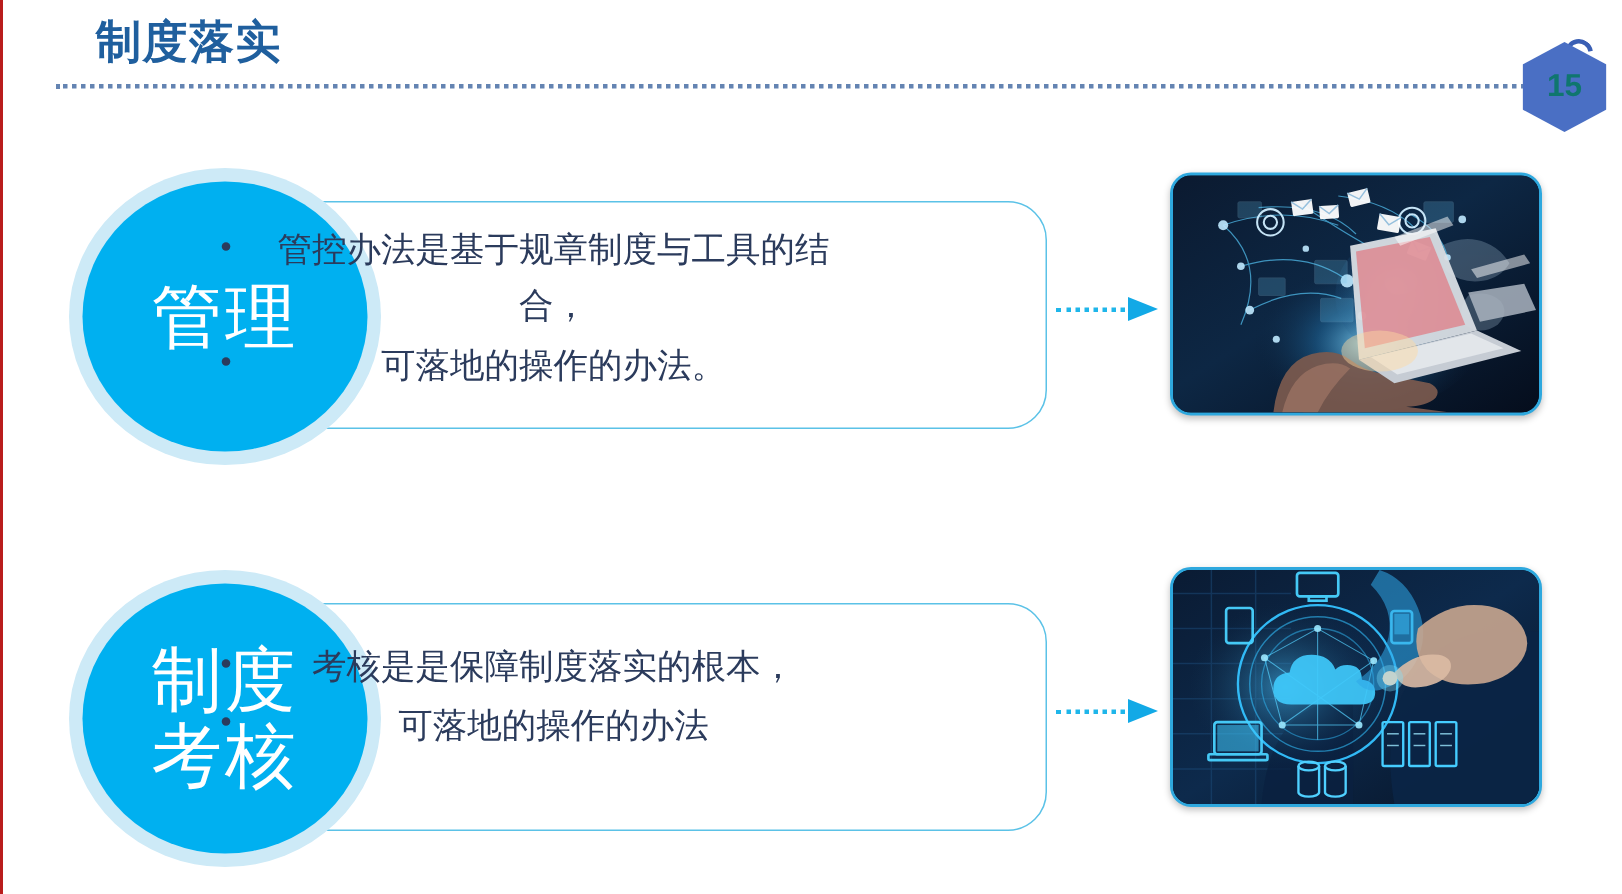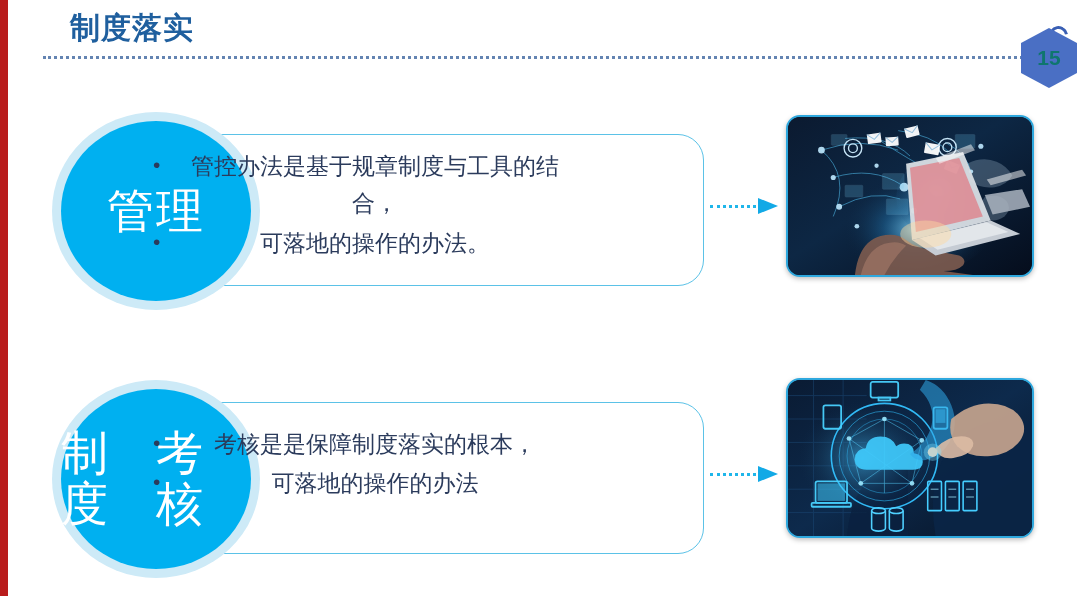--- a/index.html
+++ b/index.html
@@ -9,21 +9,21 @@
   }
   body {
     font-family: "Liberation Sans", "DejaVu Sans", sans-serif;
   }
   #slide {
     position: relative;
     width: 1081px;
     height: 596px;
     background: #ffffff;
     overflow: hidden;
-    border-left: 8px solid #b91c1c;
+    border-left: 2px solid #b91c1c;
     box-sizing: border-box;
   }
 
   
   .slide-title {
     position: absolute;
     left: 62px;
     top: 8px;
     font-size: 30px;
     font-weight: bold;
@@ -123,21 +123,21 @@
   }
   .circle-inner {
     position: absolute;
     left: 9px;
     top: 9px;
     width: 190px;
     height: 180px;
     border-radius: 50%;
     background: #00b0f0;
     display: flex;
-    flex-direction: row;
+    flex-direction: column;
     align-items: center;
     justify-content: center;
   }
   .circle-line {
     color: #ffffff;
     font-size: 47px;
     line-height: 1.08;
     font-weight: 400;
     letter-spacing: 2px;
   }

